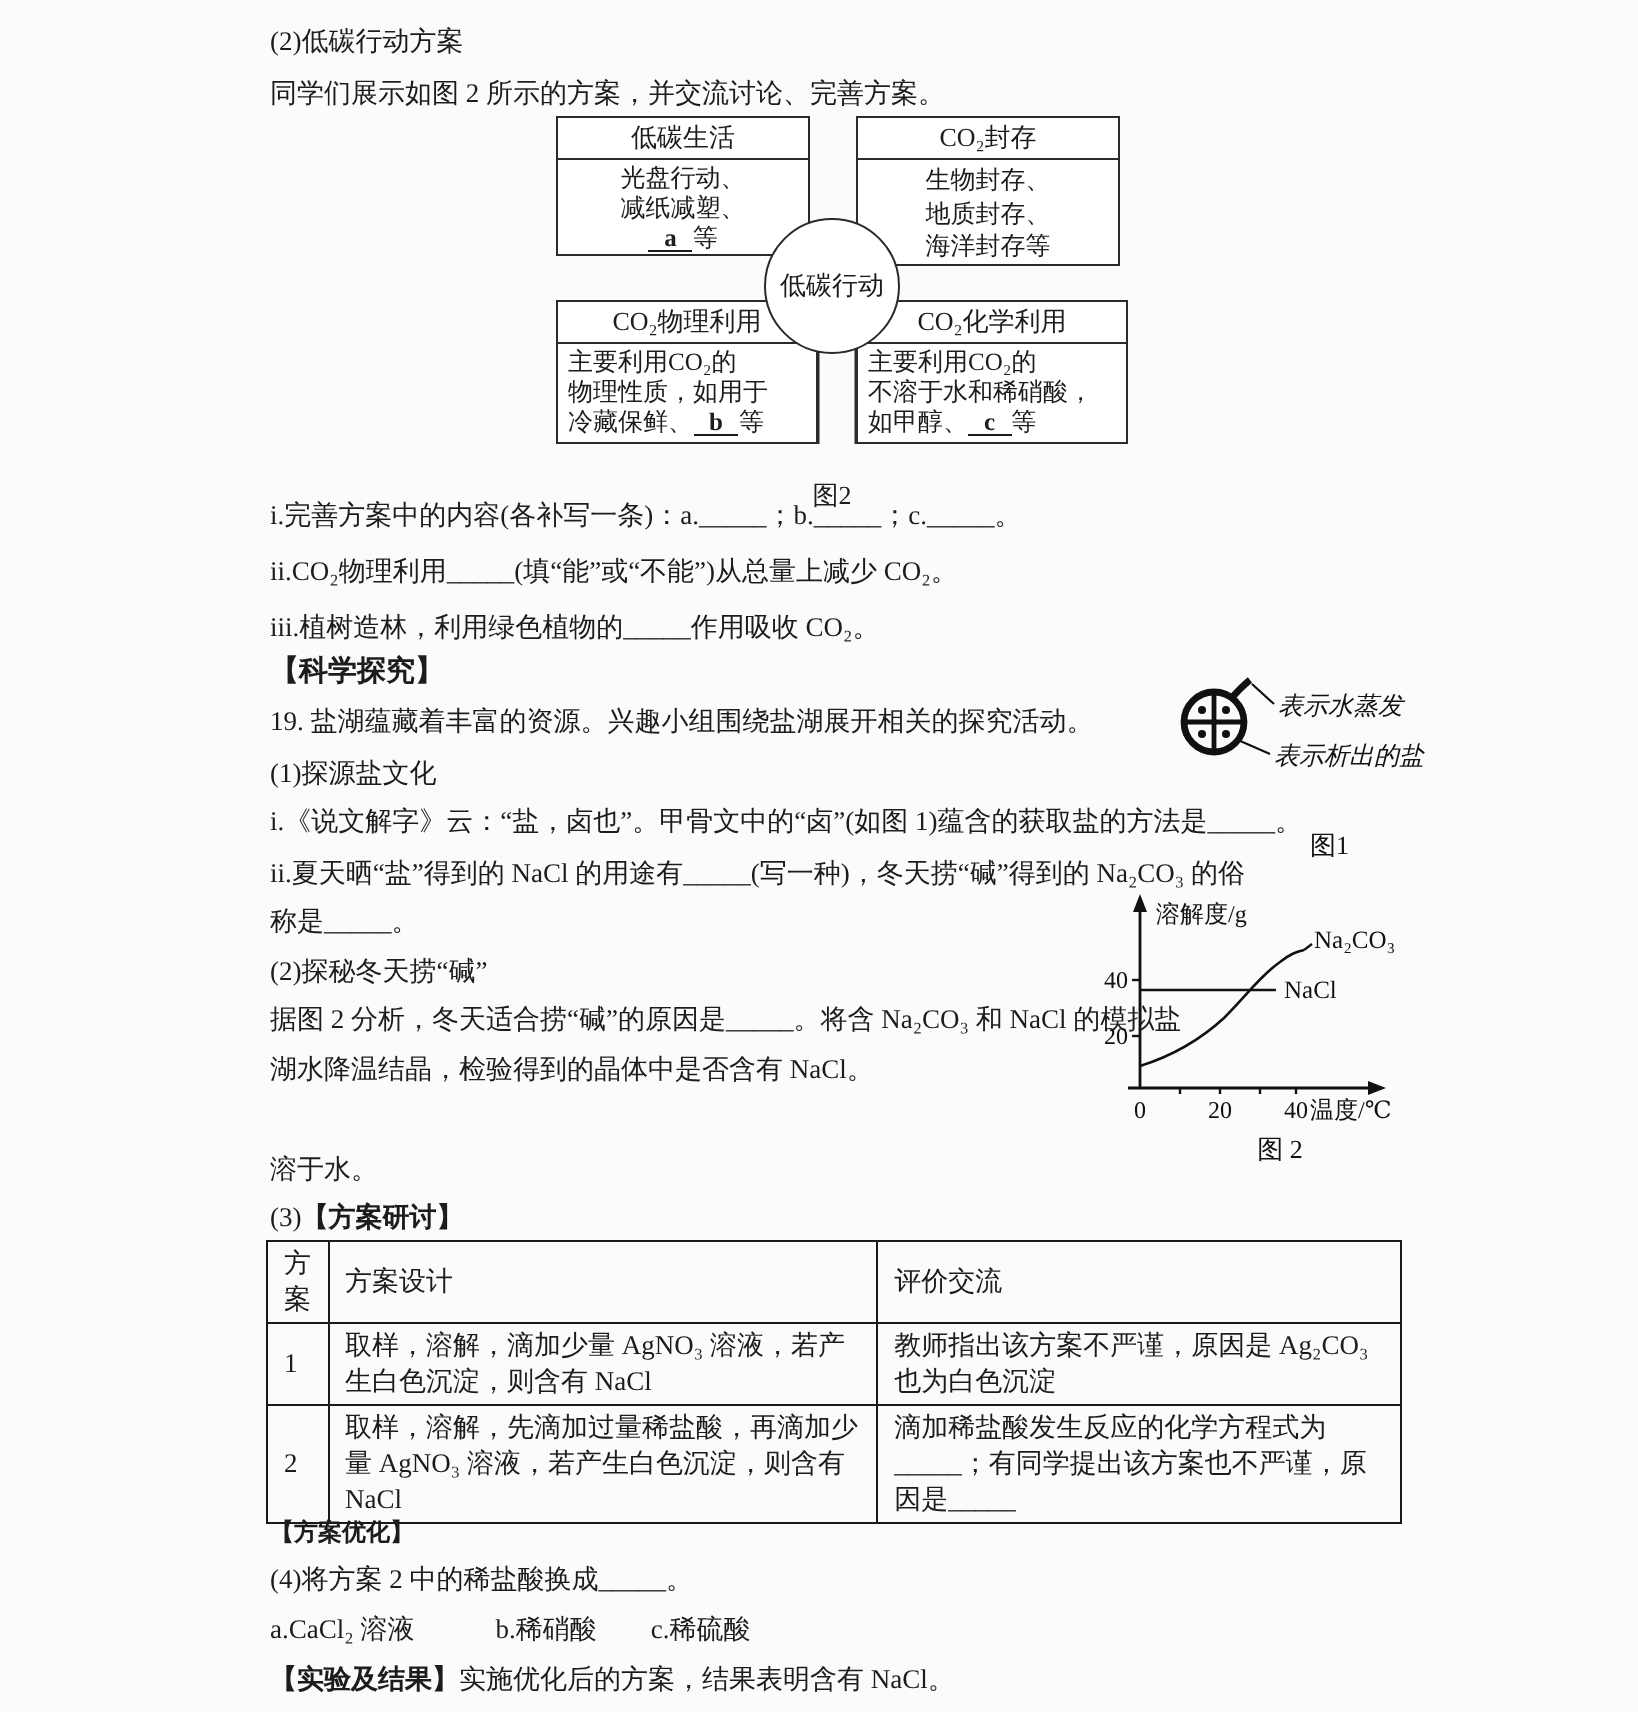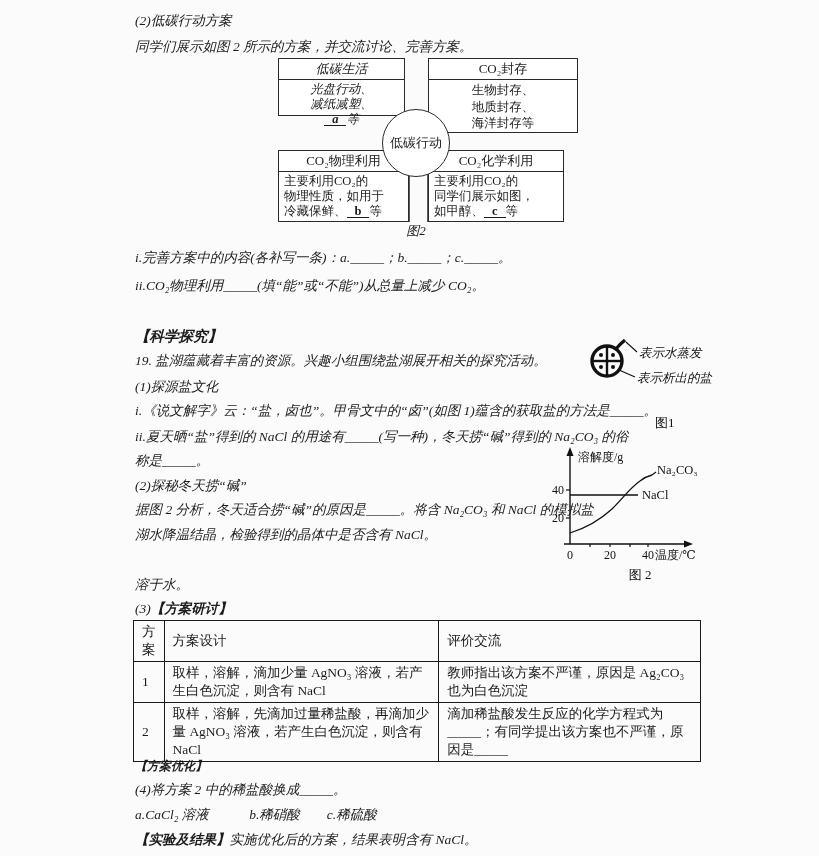--- a/index.html
+++ b/index.html
@@ -1,21 +1,21 @@
 <!DOCTYPE html>
 <html><head>
 <meta charset="utf-8">
 <style>
   html,body{margin:0;padding:0;background:#e8e8e8;}
   .page{
     position:relative;width:819px;height:856px;background:#fbfbfb;
     font-family:"Liberation Serif","DejaVu Serif",serif;color:#1c1c1c;
     overflow:hidden;margin:0 auto;
   }
-  .line{position:absolute;white-space:nowrap;font-size:13.5px;line-height:18px;font-style:italic;}
+  .line{position:absolute;white-space:nowrap;font-size:13.5px;line-height:18px;}
   .bh{font-weight:bold;}
   
   .diagram{position:absolute;left:278px;top:58px;width:288px;height:166px;}
   .dbox{position:absolute;border:1.5px solid #2a2a2a;background:#fff;box-sizing:border-box;}
   .dtitle{border-bottom:1.5px solid #2a2a2a;text-align:center;font-size:13px;line-height:20px;height:20px;}
   .dbody{font-size:12.5px;line-height:15px;padding-top:2px;}
   .dbody.center{text-align:center;}
   .dbody.left{padding-left:5px;padding-right:16px;}
   .dbody.tall{line-height:16.5px;}
   .ublank{display:inline-block;border-bottom:1.2px solid #1c1c1c;padding:0 8px;font-weight:bold;line-height:12px;}
@@ -37,30 +37,30 @@
 </head>
 <body>
 
 <div class="page">
 
   <div class="line" style="left:135px;top:12px;">(2)低碳行动方案</div>
   <div class="line" style="left:135px;top:38px;">同学们展示如图 2 所示的方案，并交流讨论、完善方案。</div>
 
   <div class="diagram">
 
-    <div class="dbox" style="left:0;top:0;width:127px;height:58px;font-style:italic;">
+    <div class="dbox" style="left:0;top:0;width:127px;height:70px;">
       <div class="dtitle">低碳生活</div>
       <div class="dbody center">
         <span>光盘行动、</span><br>
         <span>减纸减塑、</span><br>
         <span class="ublank">a</span><span>等</span>
       </div>
     </div>
 
-    <div class="dbox" style="left:150px;top:0;width:150px;height:75px;">
+    <div class="dbox" style="left:150px;top:0;width:132px;height:75px;">
       <div class="dtitle">CO₂封存</div>
       <div class="dbody center tall">
         <span>生物封存、</span><br>
         <span>地质封存、</span><br>
         <span>海洋封存等</span>
       </div>
     </div>
 
     <div class="dbox" style="left:0;top:92px;width:131px;height:72px;">
       <div class="dtitle">CO₂物理利用</div>
@@ -68,38 +68,39 @@
         <span>主要利用CO₂的</span><br>
         <span>物理性质，如用于</span><br>
         <span>冷藏保鲜、</span><span class="ublank">b</span><span>等</span>
       </div>
     </div>
 
     <div class="dbox" style="left:150px;top:92px;width:136px;height:72px;">
       <div class="dtitle">CO₂化学利用</div>
       <div class="dbody left">
         <span>主要利用CO₂的</span><br>
-        <span>同学们展示如图，</span><br>
+        <span>不溶于水和稀硝酸，</span><br>
         <span>如甲醇、</span><span class="ublank">c</span><span>等</span>
       </div>
     </div>
 
     <svg width="288" height="166" style="position:absolute;left:0;top:0;">
       <line x1="131" y1="115" x2="131" y2="164" stroke="#2a2a2a" stroke-width="1.5"></line>
       <line x1="150" y1="115" x2="150" y2="164" stroke="#2a2a2a" stroke-width="1.5"></line>
     </svg>
 
     <div class="dcircle">
       <span>低碳行动</span>
     </div>
   </div>
-  <div class="figcap" style="left:388px;top:222px;width:56px;font-style:italic;">图2</div>
+  <div class="figcap" style="left:388px;top:239px;width:56px;">图2</div>
 
   <div class="line" style="left:135px;top:249px;">i.完善方案中的内容(各补写一条)：a._____；b._____；c._____。</div>
   <div class="line" style="left:135px;top:277px;">ii.CO₂物理利用_____(填“能”或“不能”)从总量上减少 CO₂。</div>
+  <div class="line" style="left:135px;top:305px;">iii.植树造林，利用绿色植物的_____作用吸收 CO₂。</div>
 
   <div class="line bh" style="left:135px;top:327px;font-size:14.5px;">【科学探究】</div>
   <div class="line" style="left:135px;top:352px;">19. 盐湖蕴藏着丰富的资源。兴趣小组围绕盐湖展开相关的探究活动。</div>
   <div class="line" style="left:135px;top:378px;">(1)探源盐文化</div>
   <div class="line" style="left:135px;top:402px;">i.《说文解字》云：“盐，卤也”。甲骨文中的“卤”(如图 1)蕴含的获取盐的方法是_____。</div>
   <div class="line" style="left:135px;top:428px;">ii.夏天晒“盐”得到的 NaCl 的用途有_____(写一种)，冬天捞“碱”得到的 Na₂CO₃ 的俗</div>
   <div class="line" style="left:135px;top:452px;">称是_____。</div>
   <div class="line" style="left:135px;top:477px;">(2)探秘冬天捞“碱”</div>
   <div class="line" style="left:135px;top:501px;">据图 2 分析，冬天适合捞“碱”的原因是_____。将含 Na₂CO₃ 和 NaCl 的模拟盐</div>
   <div class="line" style="left:135px;top:526px;">湖水降温结晶，检验得到的晶体中是否含有 NaCl。</div>

